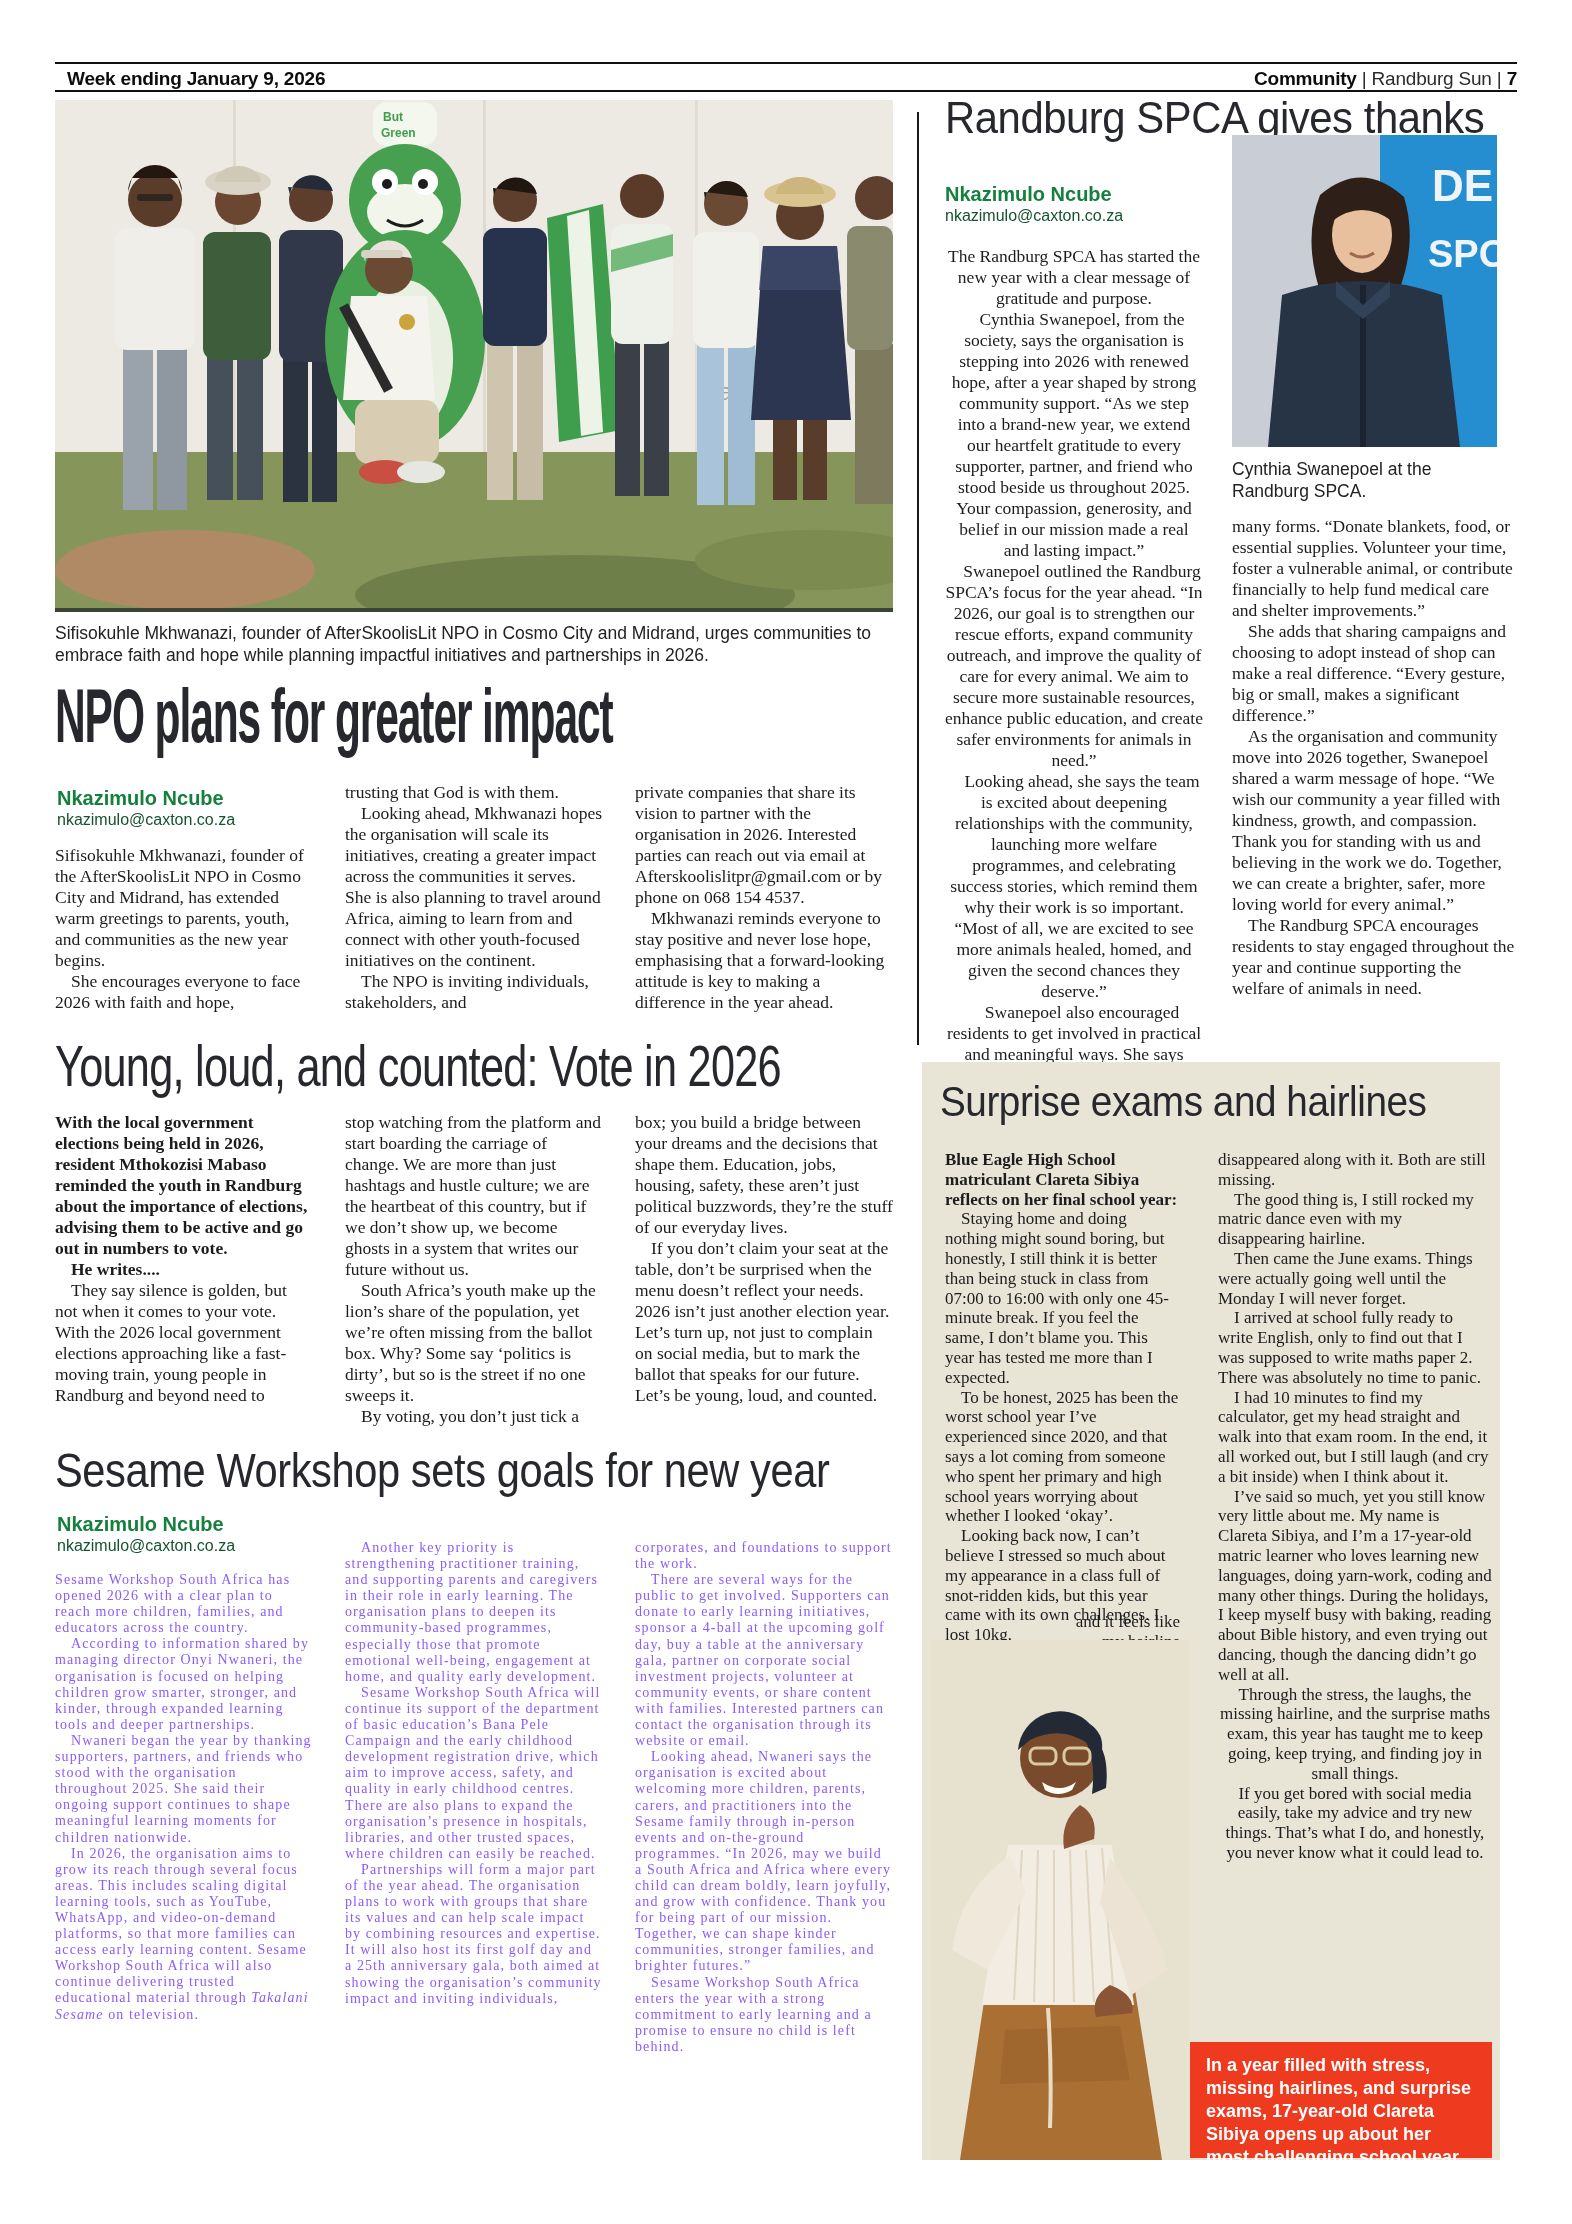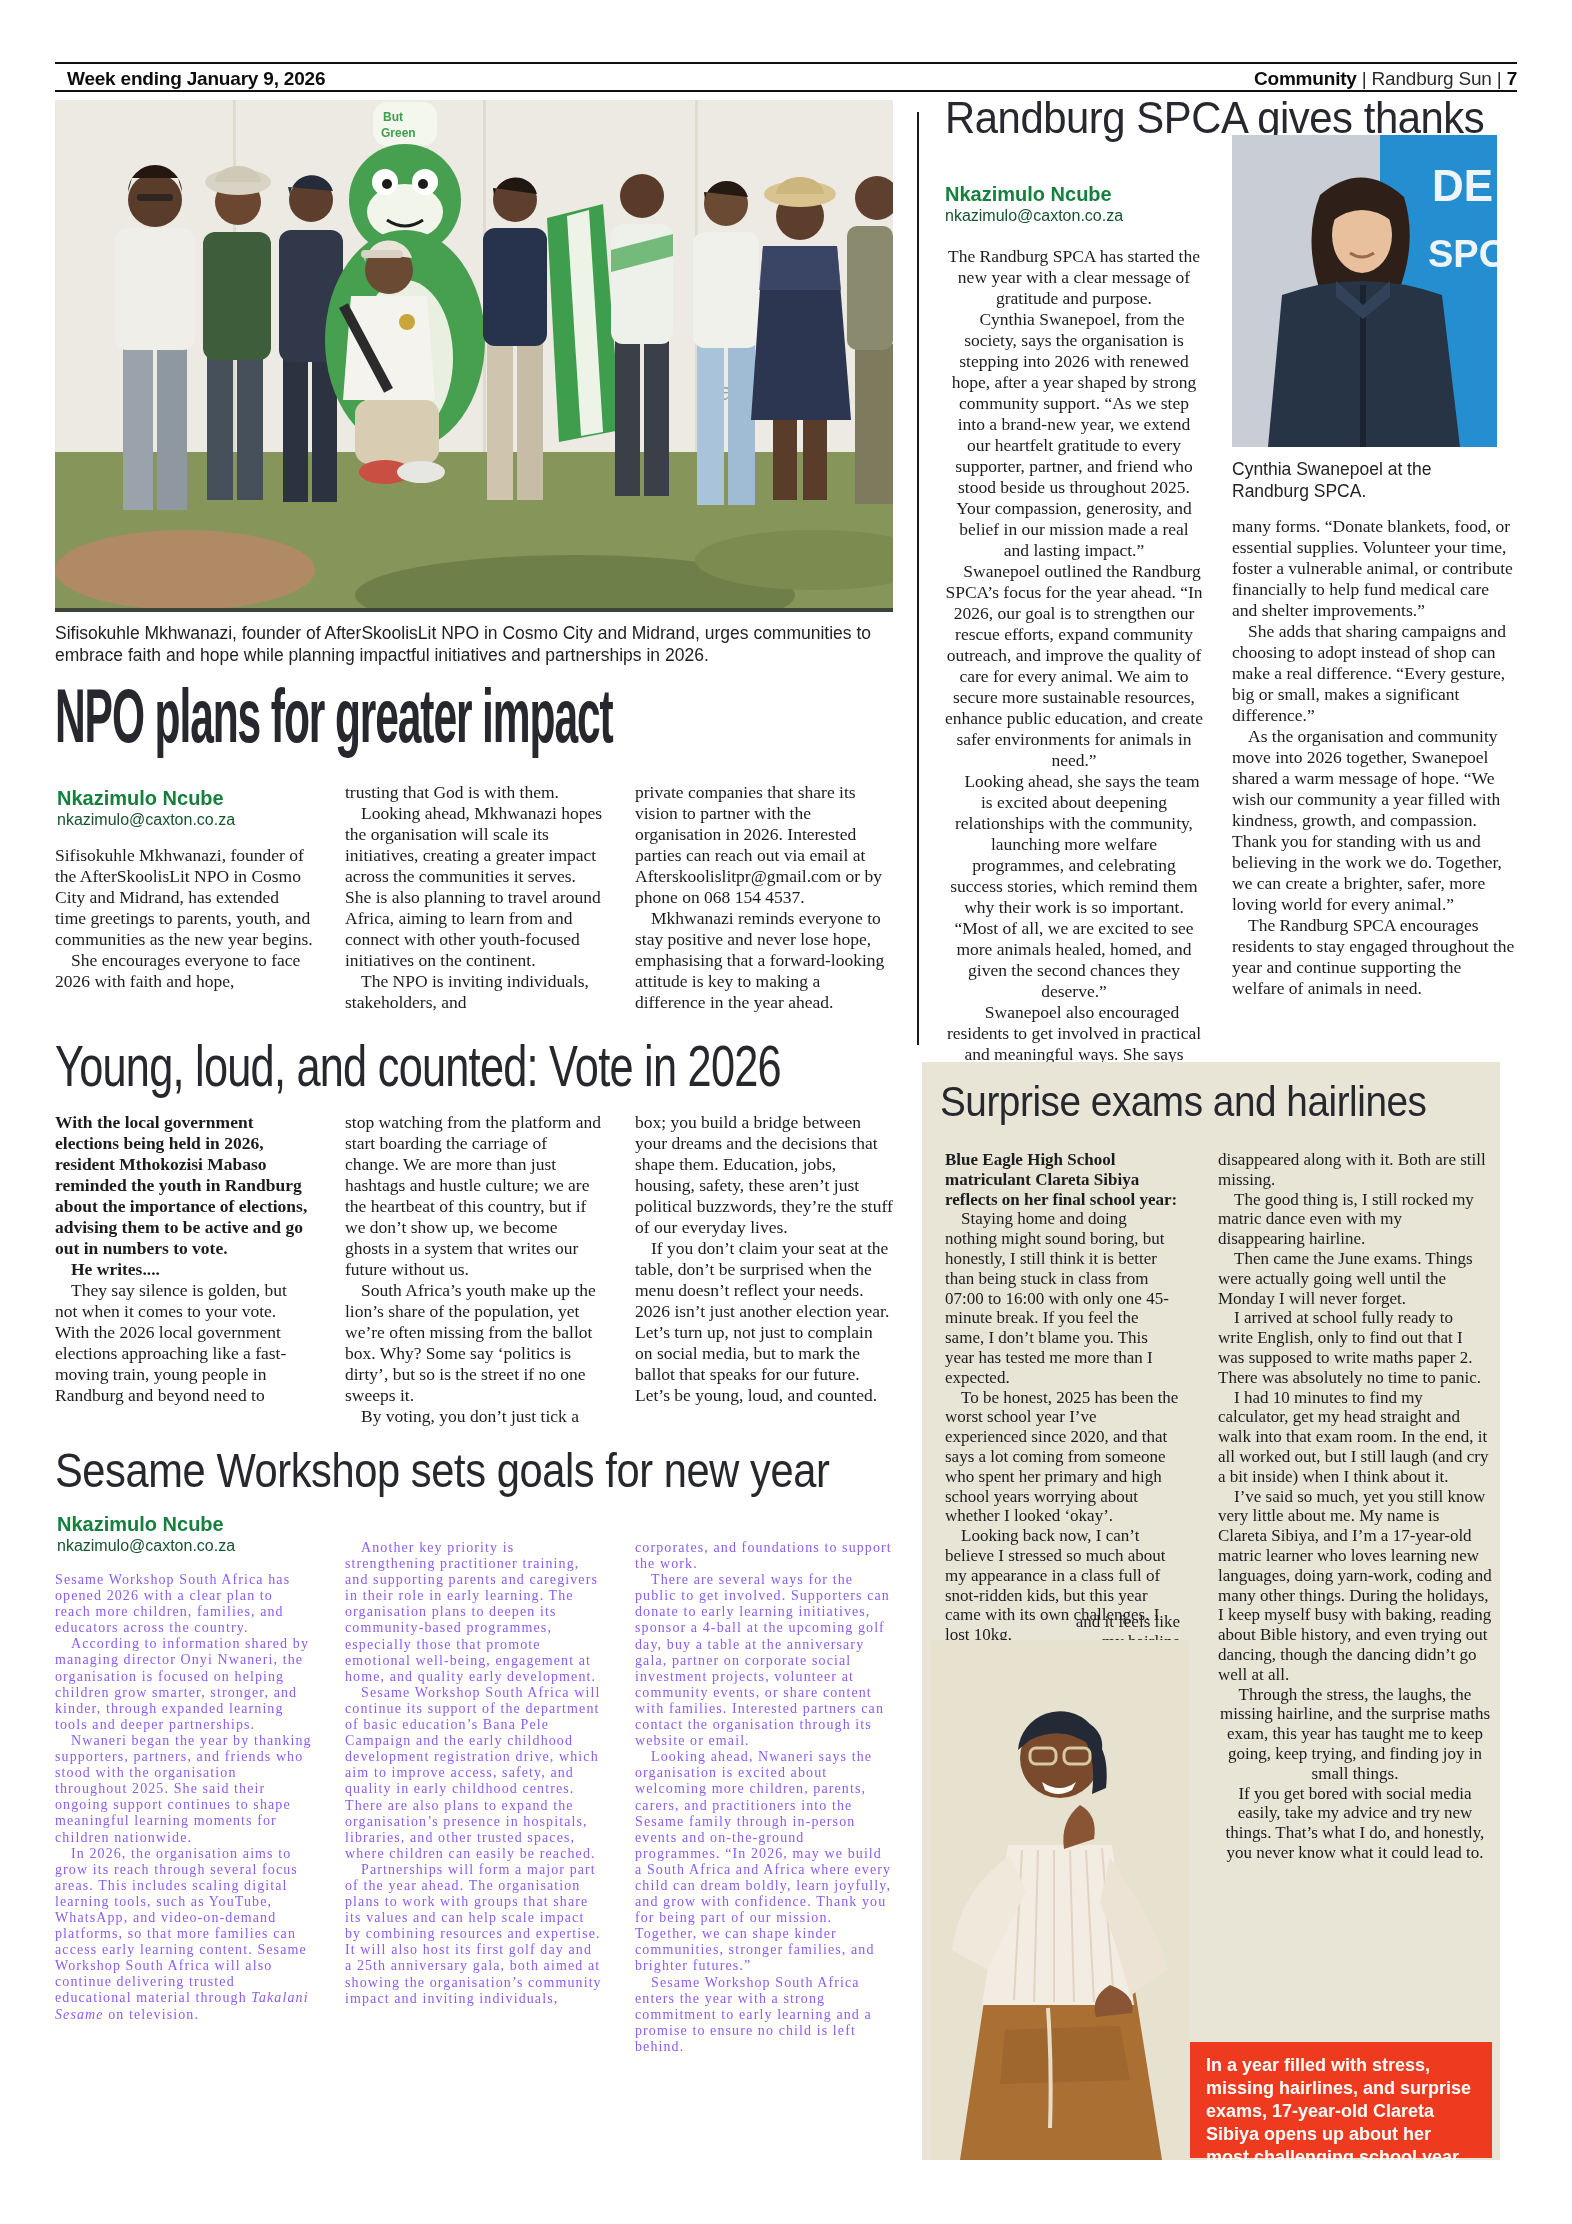--- a/index.html
+++ b/index.html
@@ -142,21 +142,21 @@
   <div class="abs" style="left:917px;top:112px;width:2px;height:933px;background:#1a1a1a;"></div>
 
   <div class="abs" style="left:55px;top:678px;width:840px;height:80px;">
     <span class="squeeze h-npo">NPO plans for greater impact</span>
   </div>
   <div class="abs" style="left:57px;top:786px;">
     <div class="byname">Nkazimulo Ncube</div>
     <div class="bymail">nkazimulo@caxton.co.za</div>
   </div>
   <div class="abs body" style="left:55px;top:845px;width:258px;">
-      <p class="para first">Sifisokuhle Mkhwanazi, founder of the AfterSkoolisLit NPO in Cosmo City and Midrand, has extended time greetings to parents, youth, and communities as the new year begins.</p>
+      <p class="para first">Sifisokuhle Mkhwanazi, founder of the AfterSkoolisLit NPO in Cosmo City and Midrand, has extended warm greetings to parents, youth, and communities as the new year begins.</p>
       <p class="para">She encourages everyone to face 2026 with faith and hope,</p>
     </div>
   <div class="abs body" style="left:345px;top:782px;width:258px;">
       <p class="para first">trusting that God is with them.</p>
       <p class="para">Looking ahead, Mkhwanazi hopes the organisation will scale its initiatives, creating a greater impact across the communities it serves. She is also planning to travel around Africa, aiming to learn from and connect with other youth-focused initiatives on the continent.</p>
       <p class="para">The NPO is inviting individuals, stakeholders, and</p>
     </div>
   <div class="abs body" style="left:635px;top:782px;width:258px;">
       <p class="para first">private companies that share its vision to partner with the organisation in 2026. Interested parties can reach out via email at Afterskoolislitpr@gmail.com or by phone on 068 154 4537.</p>
       <p class="para">Mkhwanazi reminds everyone to stay positive and never lose hope, emphasising that a forward-looking attitude is key to making a difference in the year ahead.</p>

